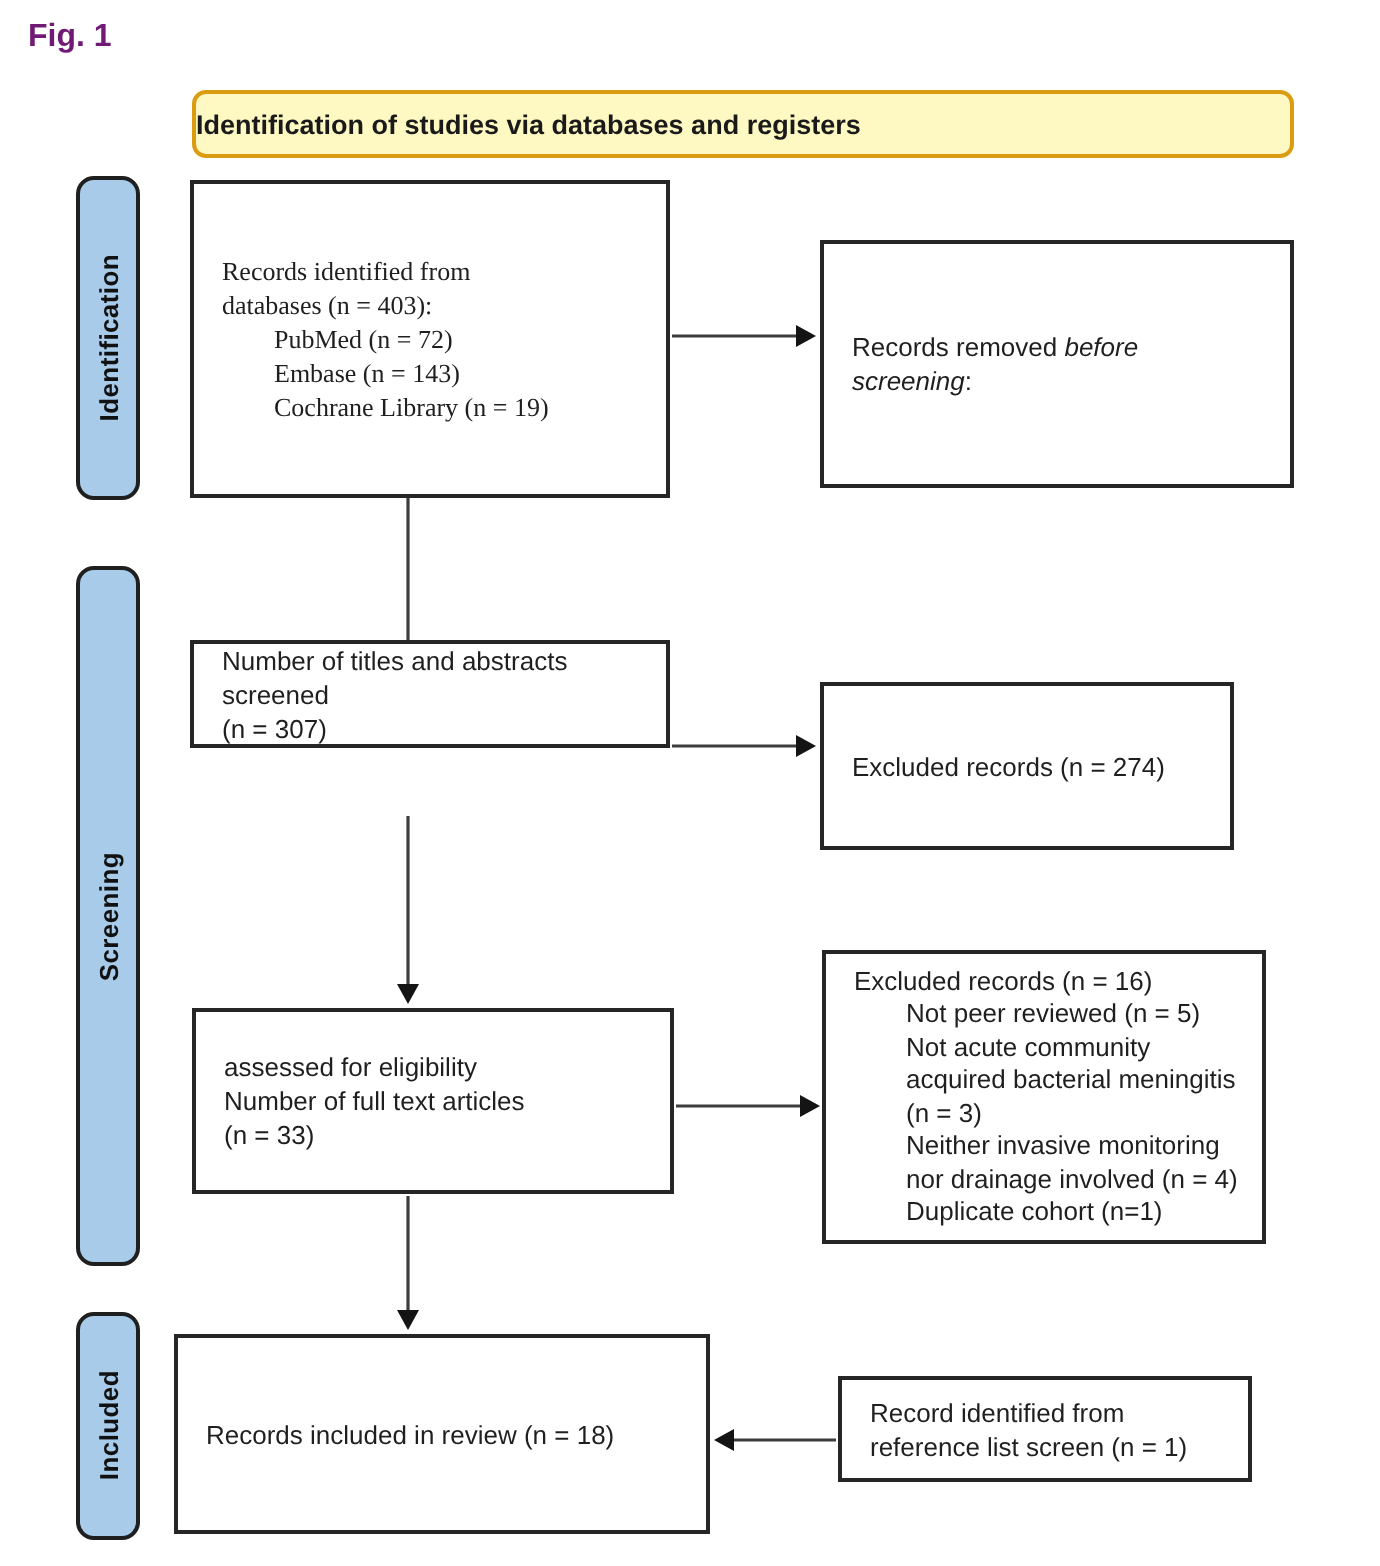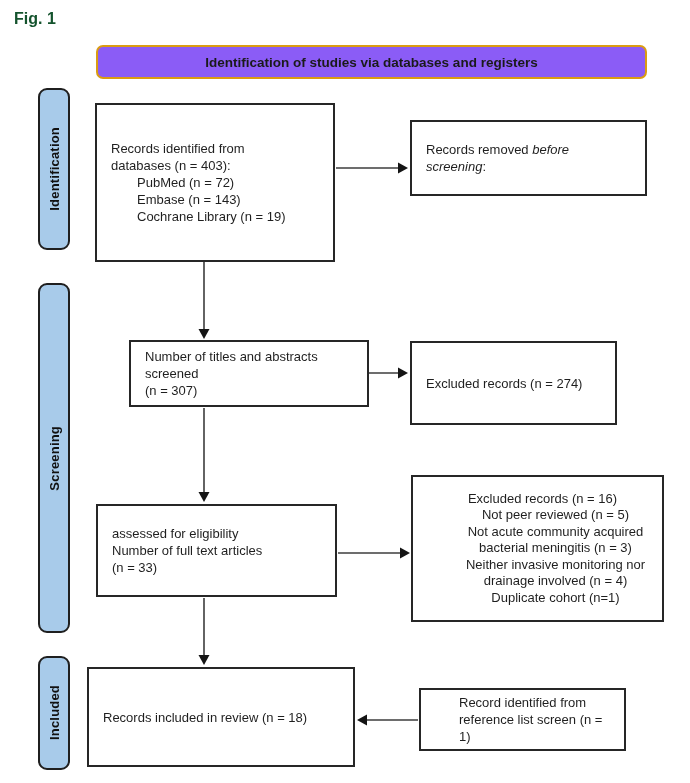--- a/index.html
+++ b/index.html
@@ -2,26 +2,26 @@
 <html><head>
 <meta charset="utf-8">
 <style>
   html,body { margin:0; padding:0; background:#ffffff; }
   #canvas {
     position:relative; width:690px; height:783px; background:#ffffff;
     font-family:"Liberation Sans", sans-serif; color:#1f1f1f; overflow:hidden;
   }
   .fig-label {
     position:absolute; left:14px; top:10px;
-    font-weight:bold; font-size:16px; color:#14532d;
+    font-weight:bold; font-size:16px; color:#701a75;
   }
   .banner {
     position:absolute; left:96px; top:45px; width:551px; height:34px;
-    background:#8b5cf6; border:2px solid #DB9C12; border-radius:7px;
-    display:flex; align-items:center; justify-content:center;
+    background:#fef9c3; border:2px solid #DB9C12; border-radius:7px;
+    display:flex; align-items:center; justify-content:flex-start;
     font-weight:bold; font-size:13.5px; color:#1a1a1a; box-sizing:border-box;
   }
   .stage {
     position:absolute; left:38px; width:32px;
     background:#A8CBEA; border:2px solid #1f1f1f; border-radius:9px;
     display:flex; align-items:center; justify-content:center; box-sizing:border-box;
   }
   .stage span {
     writing-mode:vertical-rl; transform:rotate(180deg);
     font-weight:bold; font-size:13px; color:#111111; letter-spacing:0.2px;
@@ -29,28 +29,28 @@
   .stage-identification { top:88px;  height:162px; }
   .stage-screening      { top:283px; height:350px; }
   .stage-included       { top:656px; height:114px; }
   .box {
     position:absolute; background:#ffffff; border:2px solid #262626;
     box-sizing:border-box; font-size:13px; line-height:17px;
     display:flex; flex-direction:column; justify-content:center;
   }
   .box .pad { padding:0 8px 0 14px; }
   .indent { margin-left:26px; }
-  .box-records-identified { left:95px;  top:103px;  width:240px; height:159px; }
-  .box-records-removed    { left:410px; top:120px; width:237px; height:76px;  }
-  .box-titles-screened    { left:95px;  top:340px; width:240px; height:67px;margin-left:34px;  }
+  .box-records-identified { left:95px;  top:90px;  width:240px; height:159px;font-family:Liberation Serif, serif; }
+  .box-records-removed    { left:410px; top:120px; width:237px; height:124px;  }
+  .box-titles-screened    { left:95px;  top:320px; width:240px; height:54px;  }
   .box-excluded-records   { left:410px; top:341px; width:207px; height:84px;  }
   .box-fulltext-assessed  { left:96px;  top:504px; width:241px; height:93px;  }
-  .box-excluded-fulltext  { left:411px; top:475px; width:253px; height:147px; line-height:16.5px;text-align:center; }
+  .box-excluded-fulltext  { left:411px; top:475px; width:222px; height:147px; line-height:16.5px; }
   .box-included-review    { left:87px;  top:667px; width:268px; height:100px; }
-  .box-reference-list     { left:419px; top:688px; width:207px; height:63px;padding-left:24px;  }
+  .box-reference-list     { left:419px; top:688px; width:207px; height:53px;  }
   .force-narrow { width:175px; }
   svg.arrows { position:absolute; left:0; top:0; pointer-events:none; }
   svg.arrows line { stroke:#3d3d3d; stroke-width:1.6; }
   svg.arrows polygon { fill:#141414; }
 </style>
 </head>
 <body>
 
 <div id="canvas">
 

